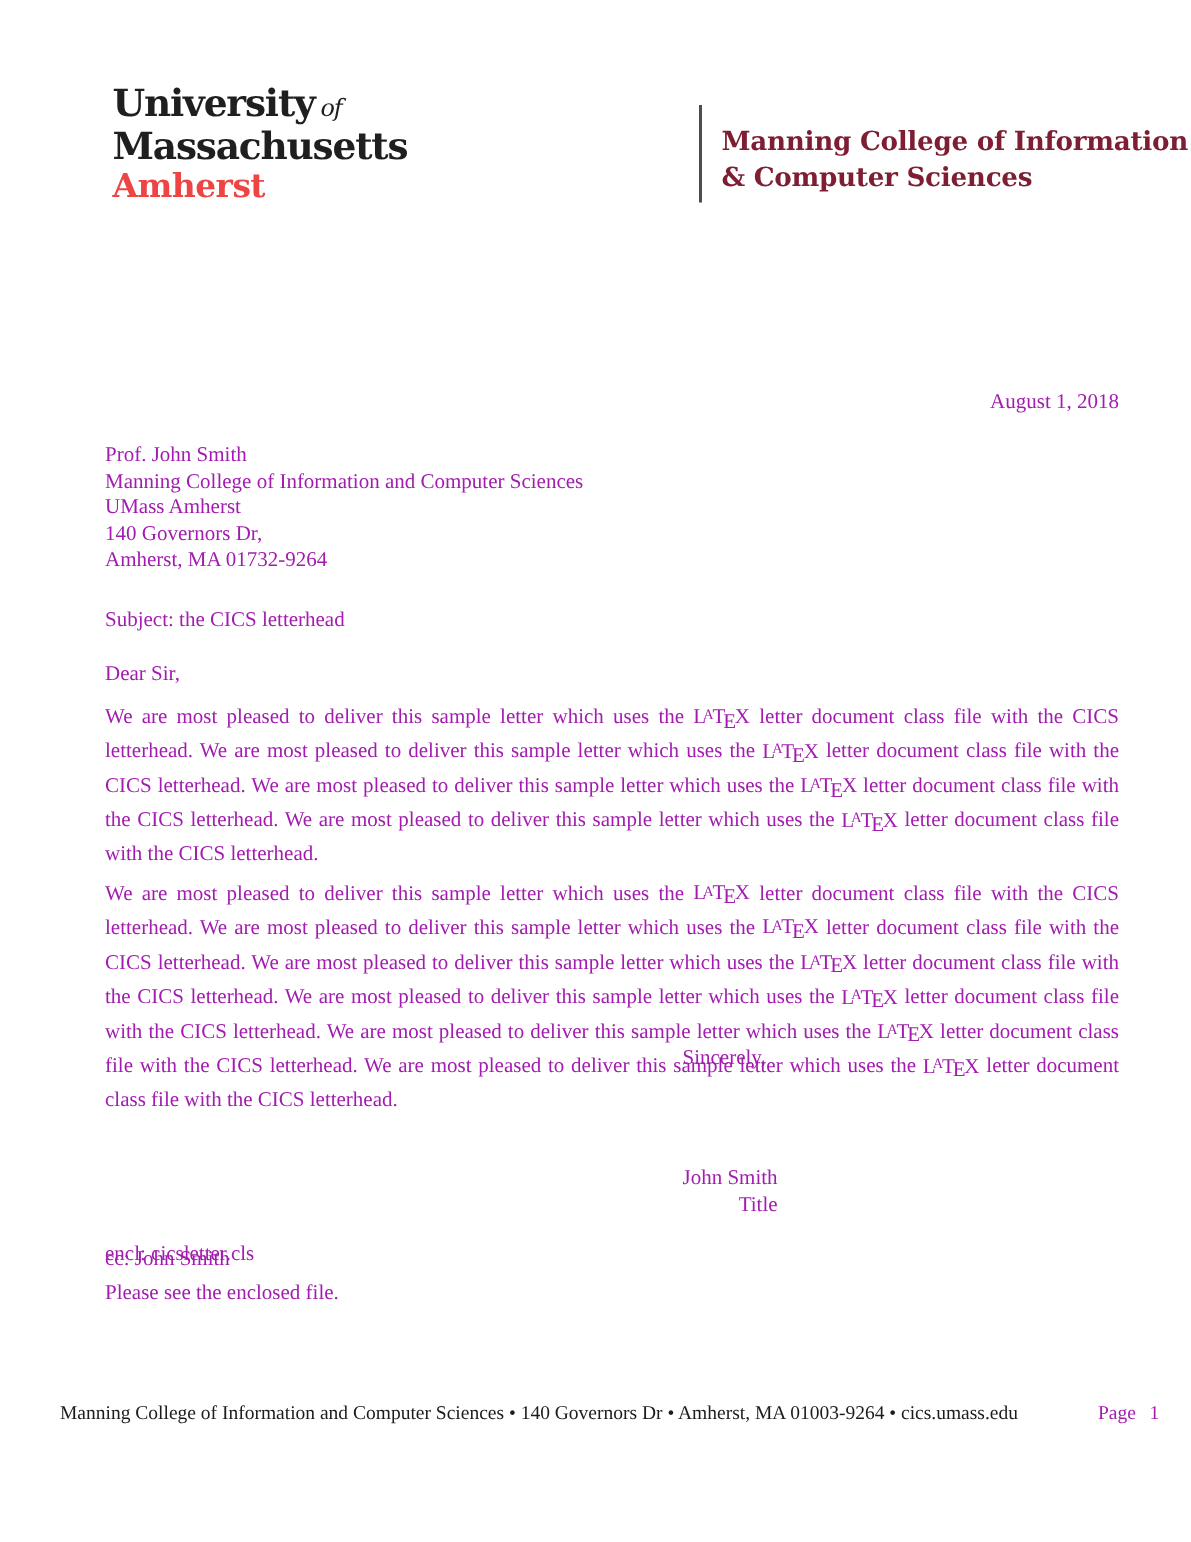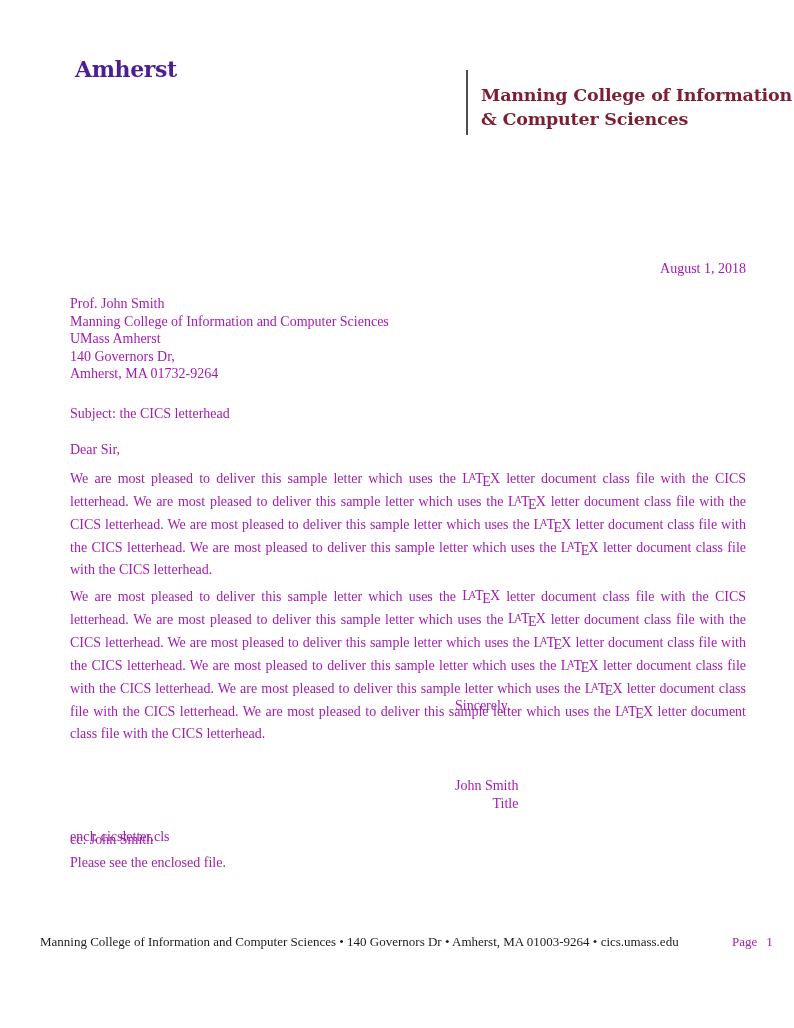--- a/index.html
+++ b/index.html
@@ -35,21 +35,21 @@
     font-style: italic;
     font-weight: normal;
     font-size: 16px;
     margin-left: 4px;
   }
   .logo-campus {
     font-size: 22px;
     line-height: 26px;
     font-weight: bold;
     letter-spacing: -0.4px;
-    color: #4c1d95;
+    color: #ef4444;
   }
 
   .lh-divider {
     position: absolute;
     left: 466px; top: 70px;
     width: 2px; height: 65px;
     background: #4d4d4d;
   }
 
   .college {
@@ -118,20 +118,22 @@
   }
   .page-number .num { margin-left: 9px; }
 </style>
 </head>
 <body>
 
 <div class="page">
 
   <div class="letterhead">
     <div class="logo-left">
+      <div class="logo-line"><span>University</span><span class="logo-of">of</span></div>
+      <div class="logo-line">Massachusetts</div>
       <div class="logo-campus">Amherst</div>
     </div>
     <div class="lh-divider"></div>
     <div class="college">
       <div>Manning College of Information</div>
       <div>&amp; Computer Sciences</div>
     </div>
   </div>
 
   <div class="date-line body-text">August 1, 2018</div>

